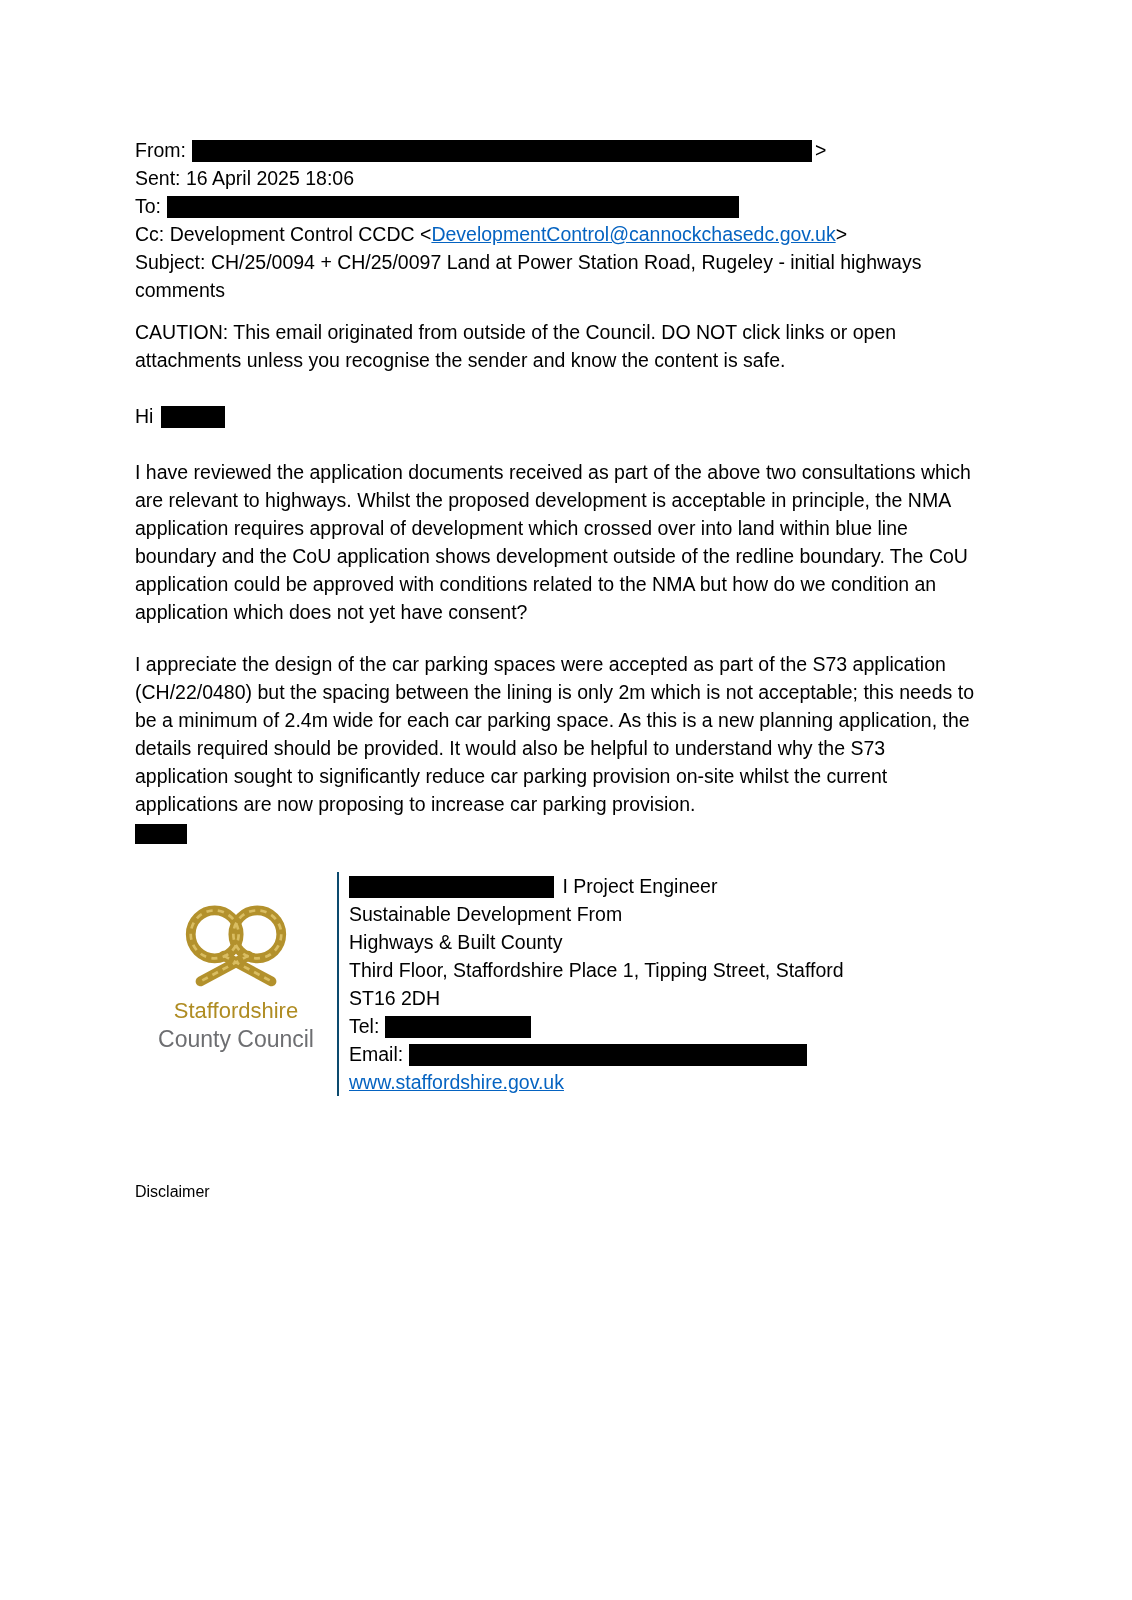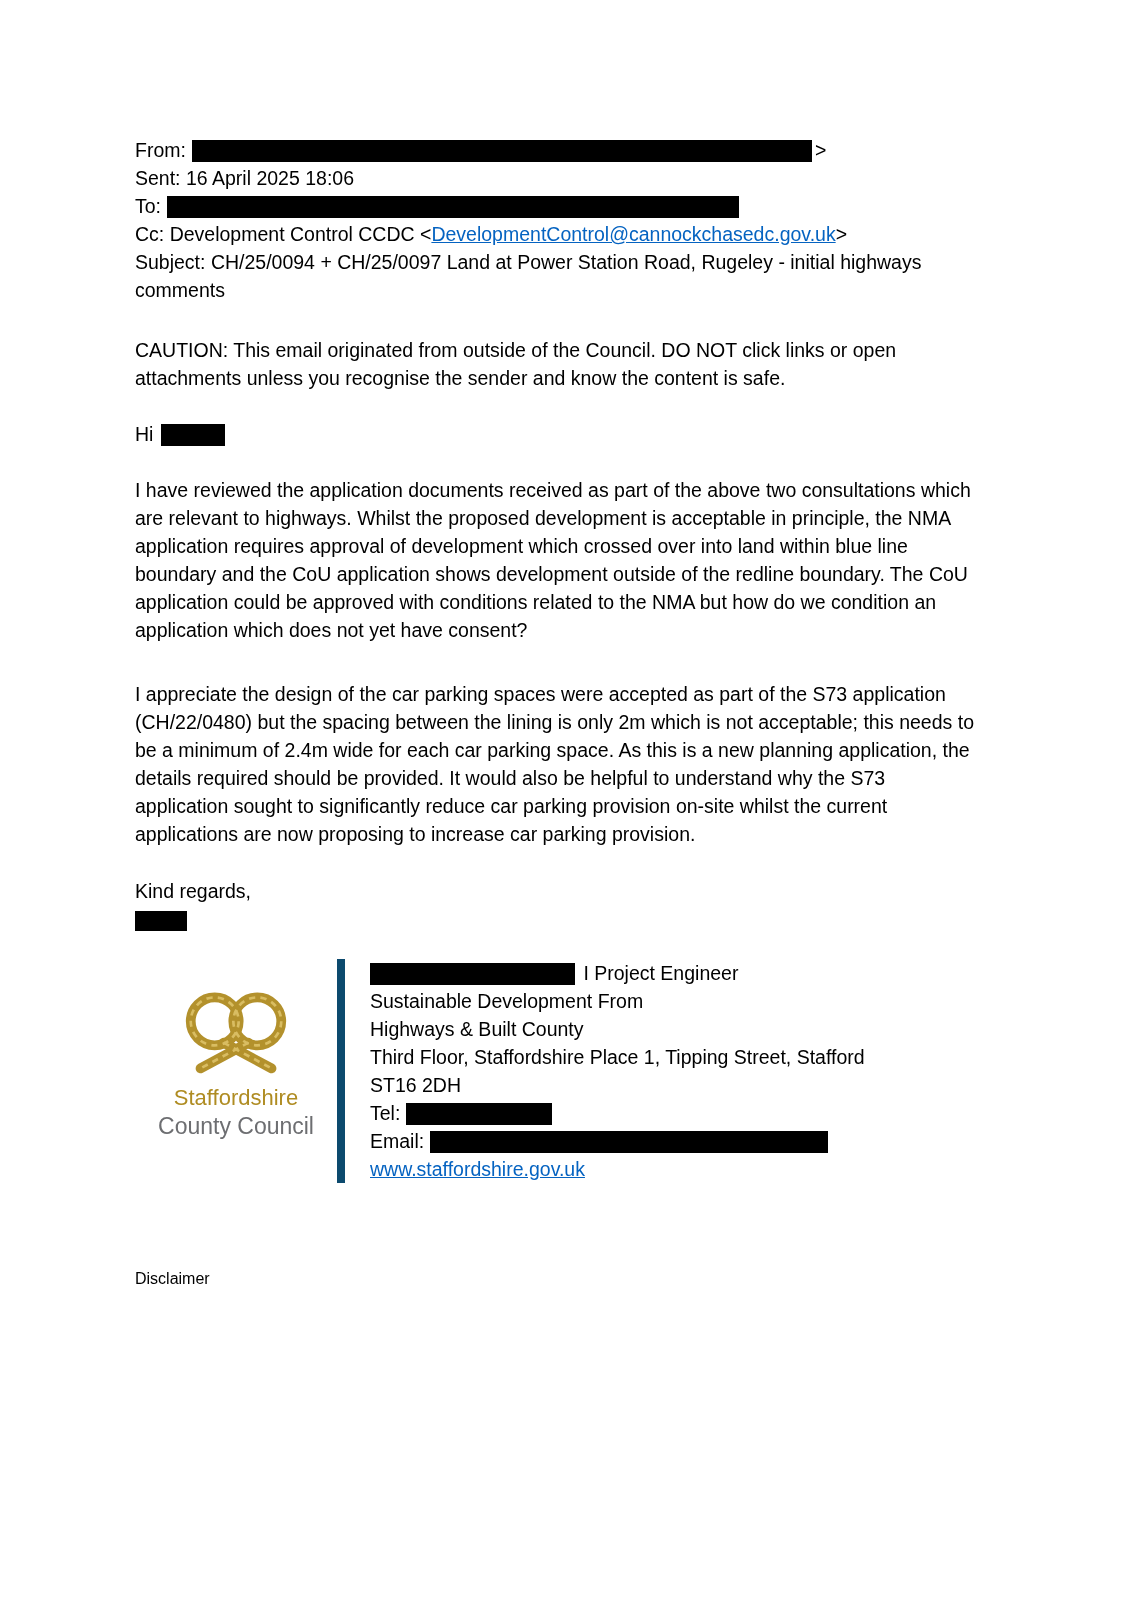--- a/index.html
+++ b/index.html
@@ -1,39 +1,39 @@
 <!DOCTYPE html>
 <html><head>
 <meta charset="utf-8">
 <style>
   html,body{margin:0;padding:0;}
   body{background:#ffffff;font-family:"Liberation Sans",sans-serif;}
   .page{position:relative;width:1132px;height:1524px;background:#ffffff;color:#000;overflow:hidden;margin:0 auto;}
   .content{position:absolute;left:135px;top:136px;width:840px;font-size:19.5px;line-height:28px;}
   p{margin:0;}
-  .caution{margin-top:32px;}
+  .caution{margin-top:14px;}
   .greeting{margin-top:28px;}
   .para-1{margin-top:28px;}
-  .para-2{margin-top:36px;}
+  .para-2{margin-top:24px;}
   .signoff{margin-top:29px;}
   .red-bar{display:inline-block;background:#000;height:22px;vertical-align:-5px;margin:0 3px;}
   .bar-from{width:620px;margin-left:6px;}
   .bar-to{width:572px;margin-left:6px;}
   .bar-hi{width:64px;margin-left:8px;}
   .bar-signoff{width:52px;height:20px;margin-left:0;}
   .bar-name{width:205px;margin-left:0;}
   .bar-tel{width:146px;margin-left:6px;}
   .bar-email{width:398px;margin-left:6px;}
   .link{color:#0563c1;text-decoration:underline;cursor:pointer;}
   .signature{display:flex;margin-top:26px;}
   .logo-col{width:202px;flex:0 0 202px;display:flex;flex-direction:column;align-items:center;padding-top:26px;}
   .knot{width:142px;height:94px;display:block;}
   .logo-line1{color:#af8c22;font-size:22px;line-height:31px;margin-top:3px;}
   .logo-line2{color:#6d6e71;font-size:23px;line-height:26px;}
-  .sig-text{border-left:8px solid #0c4a6e;padding-left:25px;min-height:224px;}
+  .sig-text{border-left:2px solid #0c4a6e;padding-left:10px;min-height:224px;}
   .working-note{margin-top:28px;font-size:20px;letter-spacing:1.3px;}
   .disclaimer{margin-top:82px;font-size:16px;}
 </style>
 </head>
 <body>
 
 <div class="page">
   <div class="content">
 
     <div class="hline"><span>From:</span><span class="red-bar bar-from"></span><span>&gt;</span></div>
@@ -50,21 +50,20 @@
       <span>CH/25/0094 + CH/25/0097 Land at Power Station Road, Rugeley - initial highways comments</span></div>
 
     <p class="caution">CAUTION: This email originated from outside of the Council. DO NOT click links or open attachments unless you recognise the sender and know the content is safe.</p>
 
     <div class="greeting"><span>Hi</span><span class="red-bar bar-hi"></span></div>
 
     <p class="para-1">I have reviewed the application documents received as part of the above two consultations which are relevant to highways. Whilst the proposed development is acceptable in principle, the NMA application requires approval of development which crossed over into land within blue line boundary and the CoU application shows development outside of the redline boundary. The CoU application could be approved with conditions related to the NMA but how do we condition an application which does not yet have consent?</p>
 
     <p class="para-2">I appreciate the design of the car parking spaces were accepted as part of the S73 application (CH/22/0480) but the spacing between the lining is only 2m which is not acceptable; this needs to be a minimum of 2.4m wide for each car parking space. As this is a new planning application, the details required should be provided. It would also be helpful to understand why the S73 application sought to significantly reduce car parking provision on-site whilst the current applications are now proposing to increase car parking provision.</p>
 
-    <div class="signoff">Kind regards,</div>
     <div><span class="red-bar bar-signoff"></span></div>
 
     <div class="signature">
       <div class="logo-col">
         <svg class="knot" viewBox="0 0 160 104" xmlns="http://www.w3.org/2000/svg" aria-hidden="true">
           <g fill="none" stroke="#b3912c" stroke-width="11" stroke-linecap="round">
             <circle cx="56" cy="40" r="27"></circle>
             <circle cx="104" cy="40" r="27"></circle>
             <path d="M66 64 L120 93"></path>
             <path d="M94 64 L40 93"></path>

